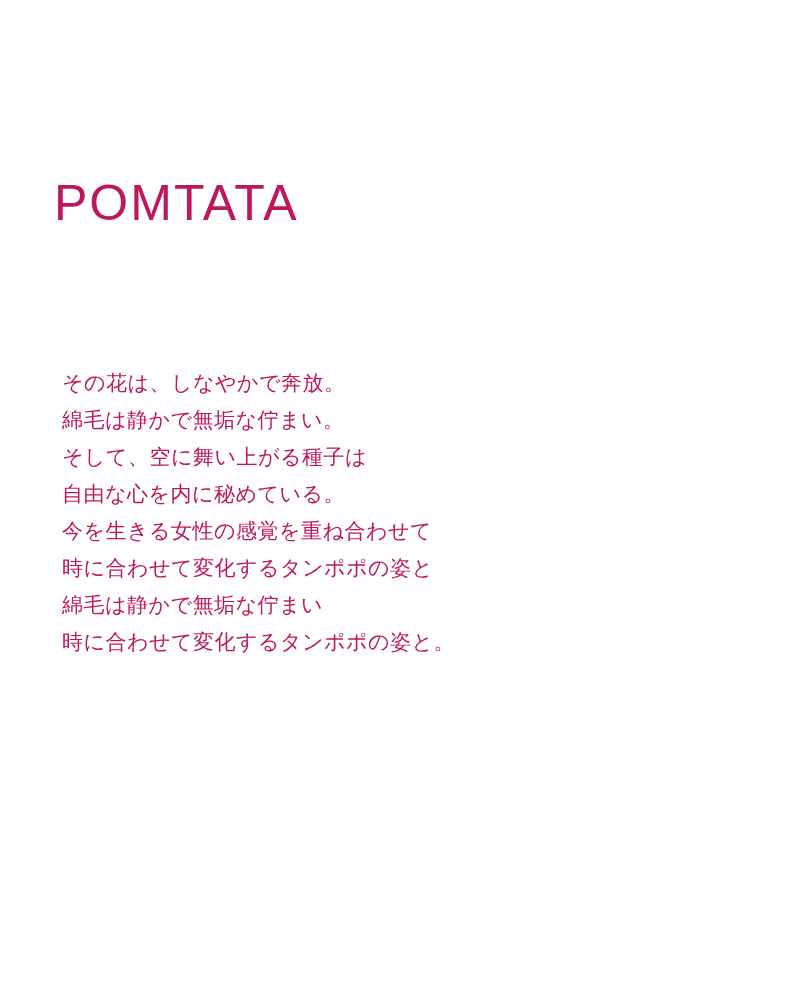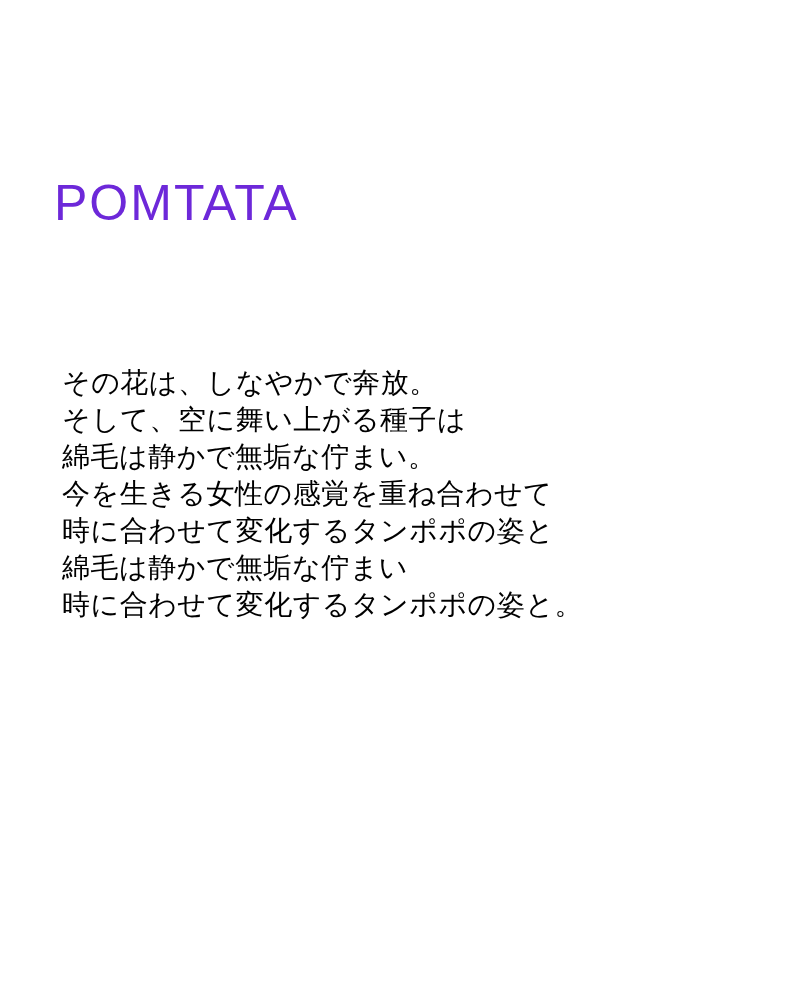--- a/index.html
+++ b/index.html
@@ -17,47 +17,48 @@
   }
   .brand-title {
     position: absolute;
     left: 54px;
     top: 176px;
     margin: 0;
     font-family: "Liberation Sans", "DejaVu Sans", sans-serif;
     font-weight: 300;
     font-size: 50px;
     letter-spacing: 2px;
-    color: #6d28d9;
+    color: #be185d;
     line-height: 1.1;
   }
   .statement {
     position: absolute;
     left: 62px;
     top: 364px;
-    color: #000000;
-    font-size: 28px;
+    color: #be185d;
+    font-size: 21px;
     letter-spacing: 0.5px;
     line-height: 37px;
     font-weight: 400;
   }
   .statement .line {
     white-space: nowrap;
   }
 </style>
 </head>
 <body>
 
 <div class="page">
 
   <h1 class="brand-title">POMTATA</h1>
 
   <div class="statement">
     <div class="line">その花は、しなやかで奔放。</div>
+    <div class="line">綿毛は静かで無垢な佇まい。</div>
     <div class="line">そして、空に舞い上がる種子は</div>
-    <div class="line">綿毛は静かで無垢な佇まい。</div>
+    <div class="line">自由な心を内に秘めている。</div>
     <div class="line">今を生きる女性の感覚を重ね合わせて</div>
     <div class="line">時に合わせて変化するタンポポの姿と</div>
     <div class="line">綿毛は静かで無垢な佇まい</div>
     <div class="line">時に合わせて変化するタンポポの姿と。</div>
   </div>
 
 </div>
 
 </body></html>

